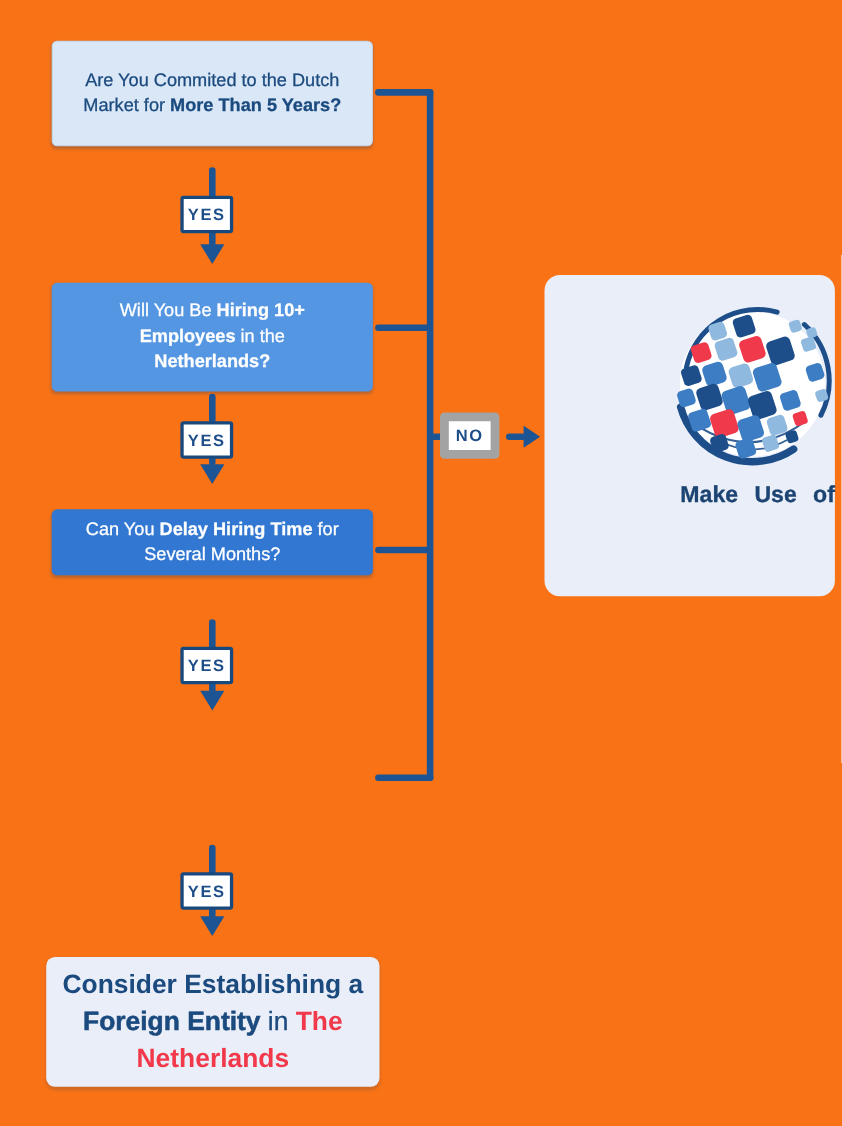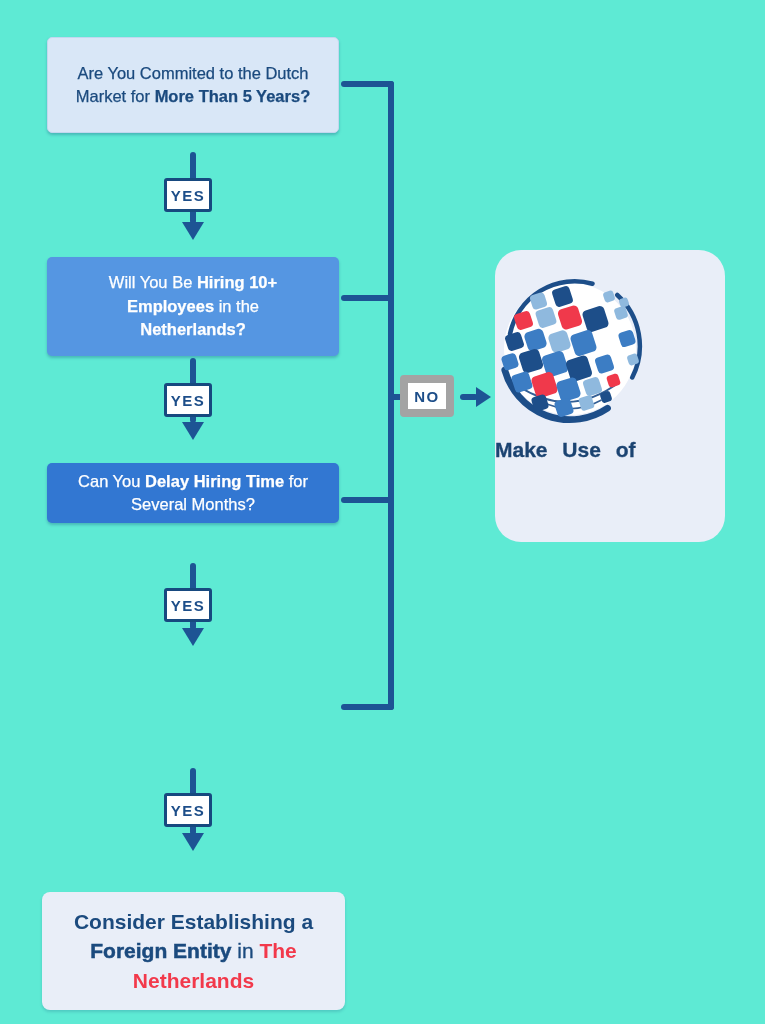--- a/index.html
+++ b/index.html
@@ -1,19 +1,19 @@
 <!DOCTYPE html>
 <html><head>
 <meta charset="utf-8">
 <style>
   * { margin:0; padding:0; box-sizing:border-box; }
   html,body { background:#ffffff; }
   body { font-family:"Liberation Sans", sans-serif; }
   .stage {
-    position:relative; width:765px; height:1024px; background:#5eead4;
+    position:relative; width:765px; height:1024px; background:#f97316;
     overflow:hidden; margin:0 auto;
   }
 
   
   .qbox {
     position:absolute; left:47px; width:292px;
     display:flex; align-items:center; justify-content:center;
     text-align:center; border-radius:5px;
     font-size:16.5px; line-height:1.42; padding:8px 26px;
     -webkit-text-stroke:0.25px currentColor;
@@ -23,23 +23,22 @@
   .q1 { top:37px; height:96px; background:#d9e7f7; color:#1b4a7e; border:1px solid #c3d7ef; }
   .q2 { top:257px; height:99px; background:#5596e2; color:#ffffff; }
   .q3 { top:463px; height:60px; background:#3277d2; color:#ffffff; }
   .q4 { top:668px; height:76px; background:#16497f; color:#ffffff; }
 
   
   .result {
     position:absolute; left:42px; top:870px; width:303px; height:118px;
     background:#e9eef8; border-radius:8px; color:#1b4a7e;
     display:flex; align-items:center; justify-content:center; text-align:center;
-    font-size:21px; line-height:1.4; font-weight:700; padding:6px 14px;
+    font-size:24px; line-height:1.4; font-weight:700; padding:6px 14px;
     box-shadow:0 2px 3px rgba(16,58,110,0.18);
-    margin-top:22px;
   }
   .result .xb { -webkit-text-stroke:0.5px currentColor; }
   .result .red { color:#f2394b; }
   .result .n { font-weight:400; -webkit-text-stroke:0.3px currentColor; }
 
   
   .vshaft { position:absolute; left:190px; width:6px; background:#1d5494; border-radius:3px; }
   .vhead  { position:absolute; left:182px; width:0; height:0;
             border-left:11px solid transparent; border-right:11px solid transparent;
             border-top:18px solid #1d5494; }
@@ -59,23 +58,23 @@
     background:#ffffff; border:8px solid #a3a3a3; border-radius:4px;
     display:flex; align-items:center; justify-content:center;
     font-size:15px; font-weight:700; letter-spacing:1.5px; color:#1d4e89; z-index:2;
   }
   .rhead { position:absolute; left:476px; top:387px; width:0; height:0;
            border-top:10px solid transparent; border-bottom:10px solid transparent;
            border-left:15px solid #1d5494; }
 
   
   .card {
-    position:absolute; left:495px; top:250px; width:230px; height:292px;
-    background:#e9eef8; border-radius:26px;
-    display:flex; flex-direction:column; align-items:flex-start;
+    position:absolute; left:495px; top:250px; width:264px; height:292px;
+    background:#e9eef8; border-radius:14px;
+    display:flex; flex-direction:column; align-items:flex-end;
   }
   .card svg { margin-top:24px; }
   .card .l1 { margin-top:14px; font-size:21px; font-weight:700; color:#1c4472;
               word-spacing:9px; -webkit-text-stroke:0.3px currentColor; }
   .card .l2 { margin-top:4px; font-size:24px; font-weight:700; color:#f2394b;
               -webkit-text-stroke:0.5px currentColor; }
 </style>
 </head>
 <body>
 

